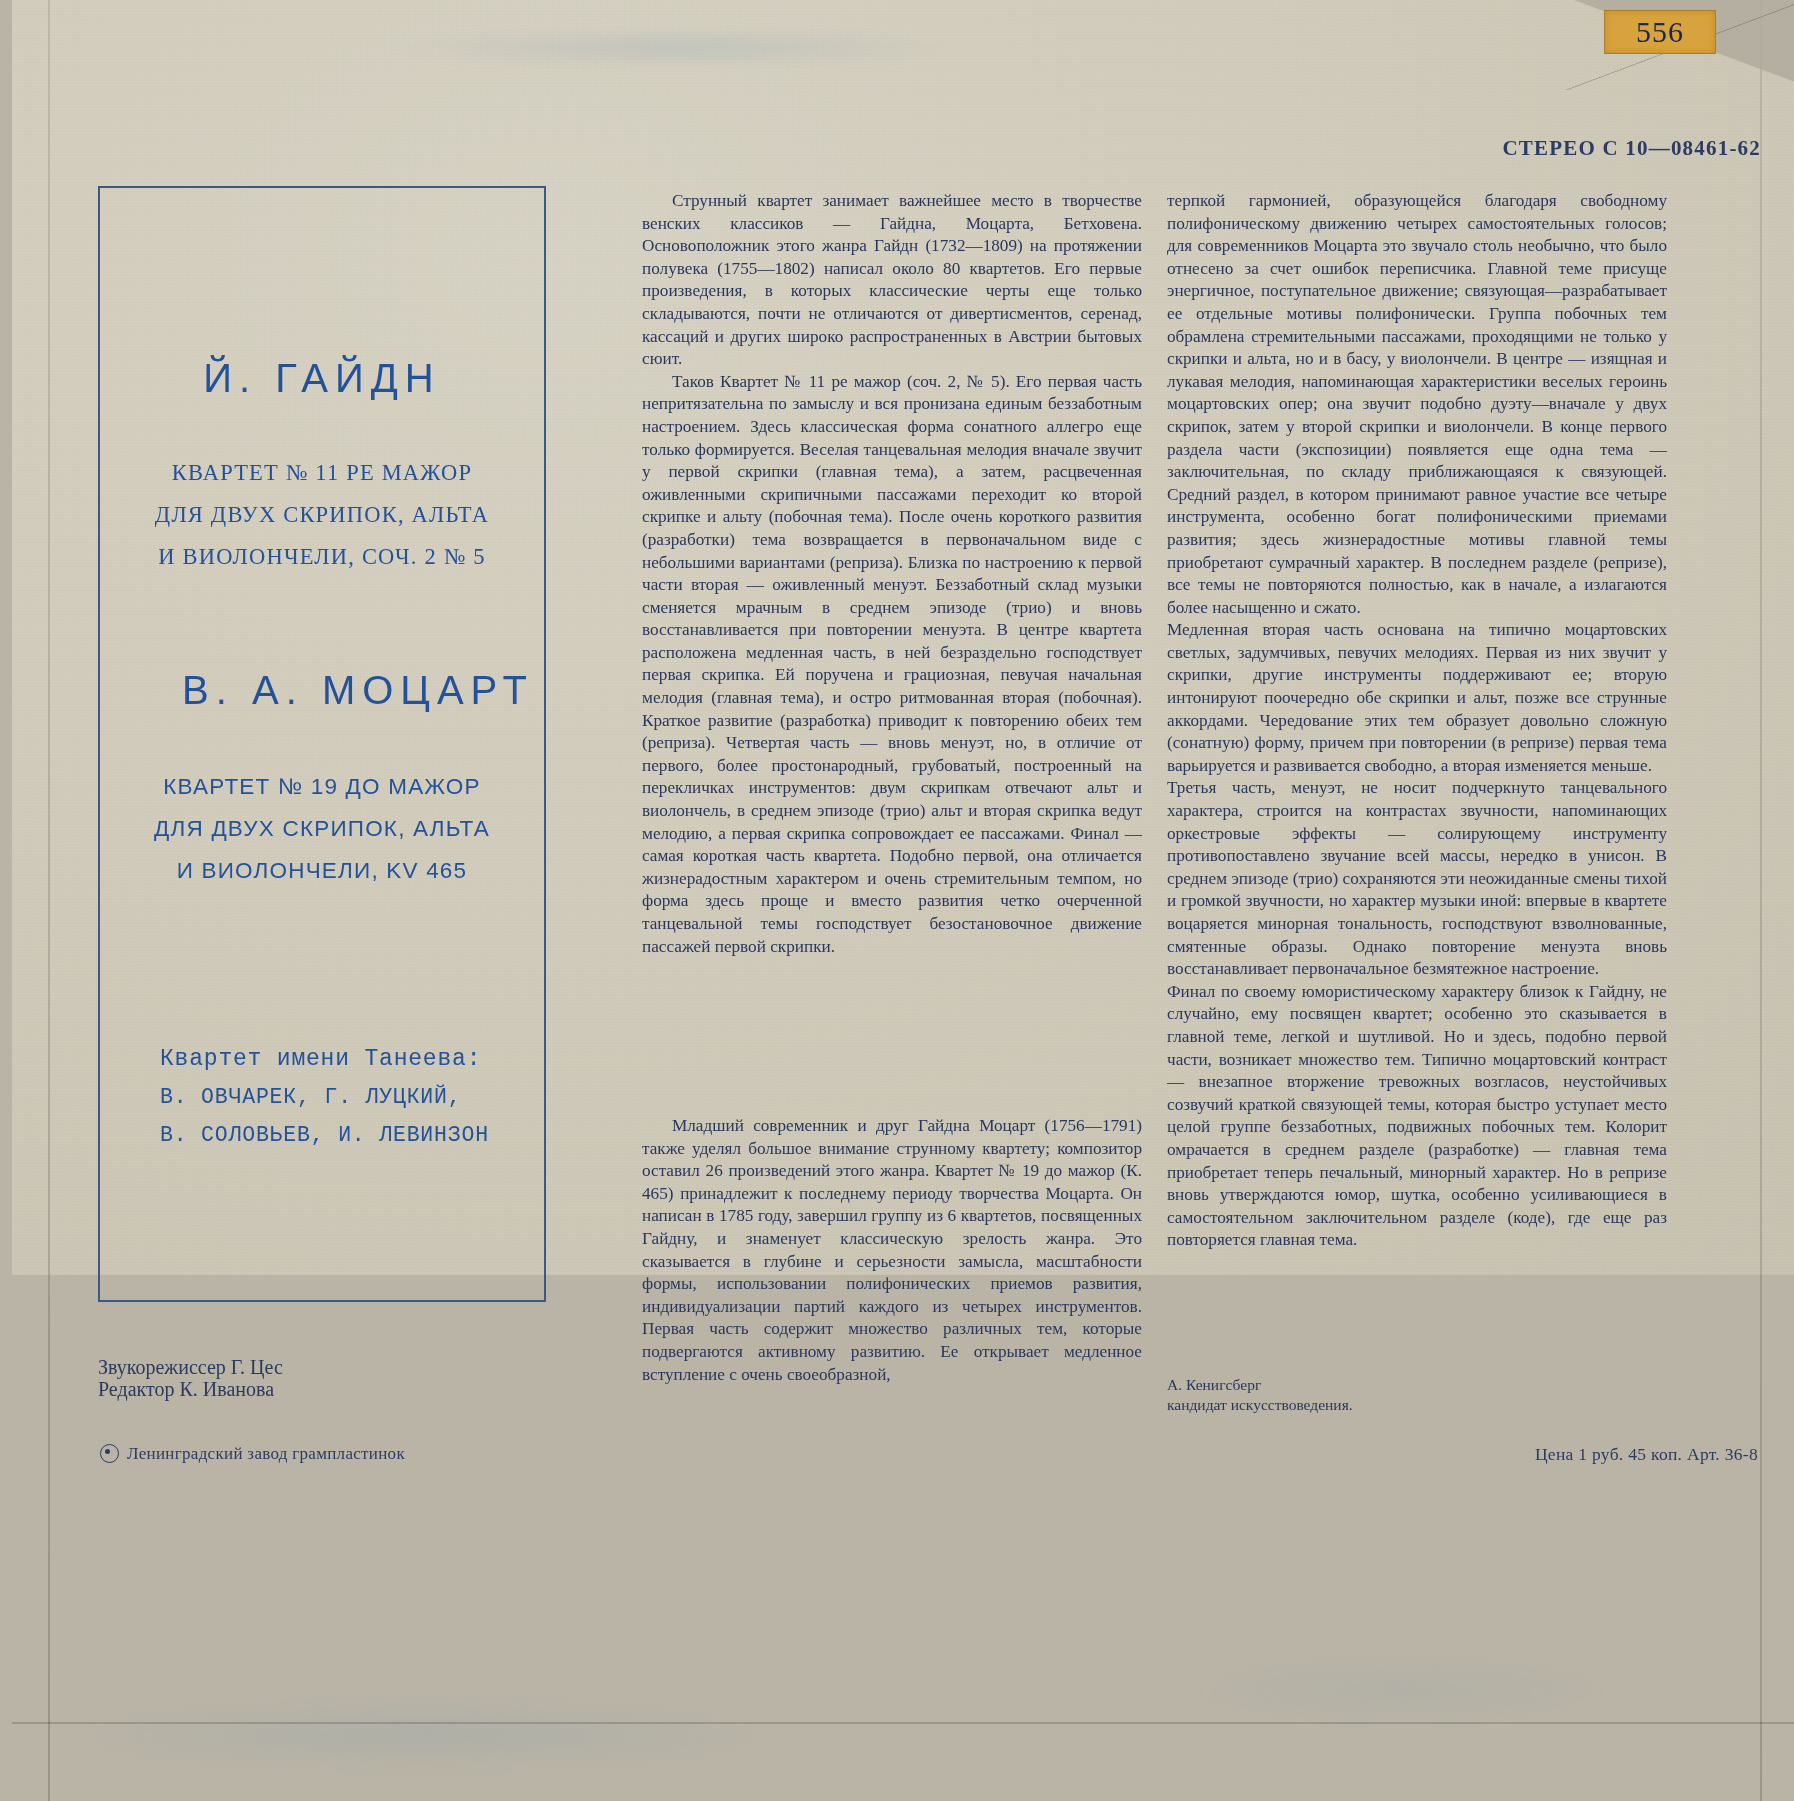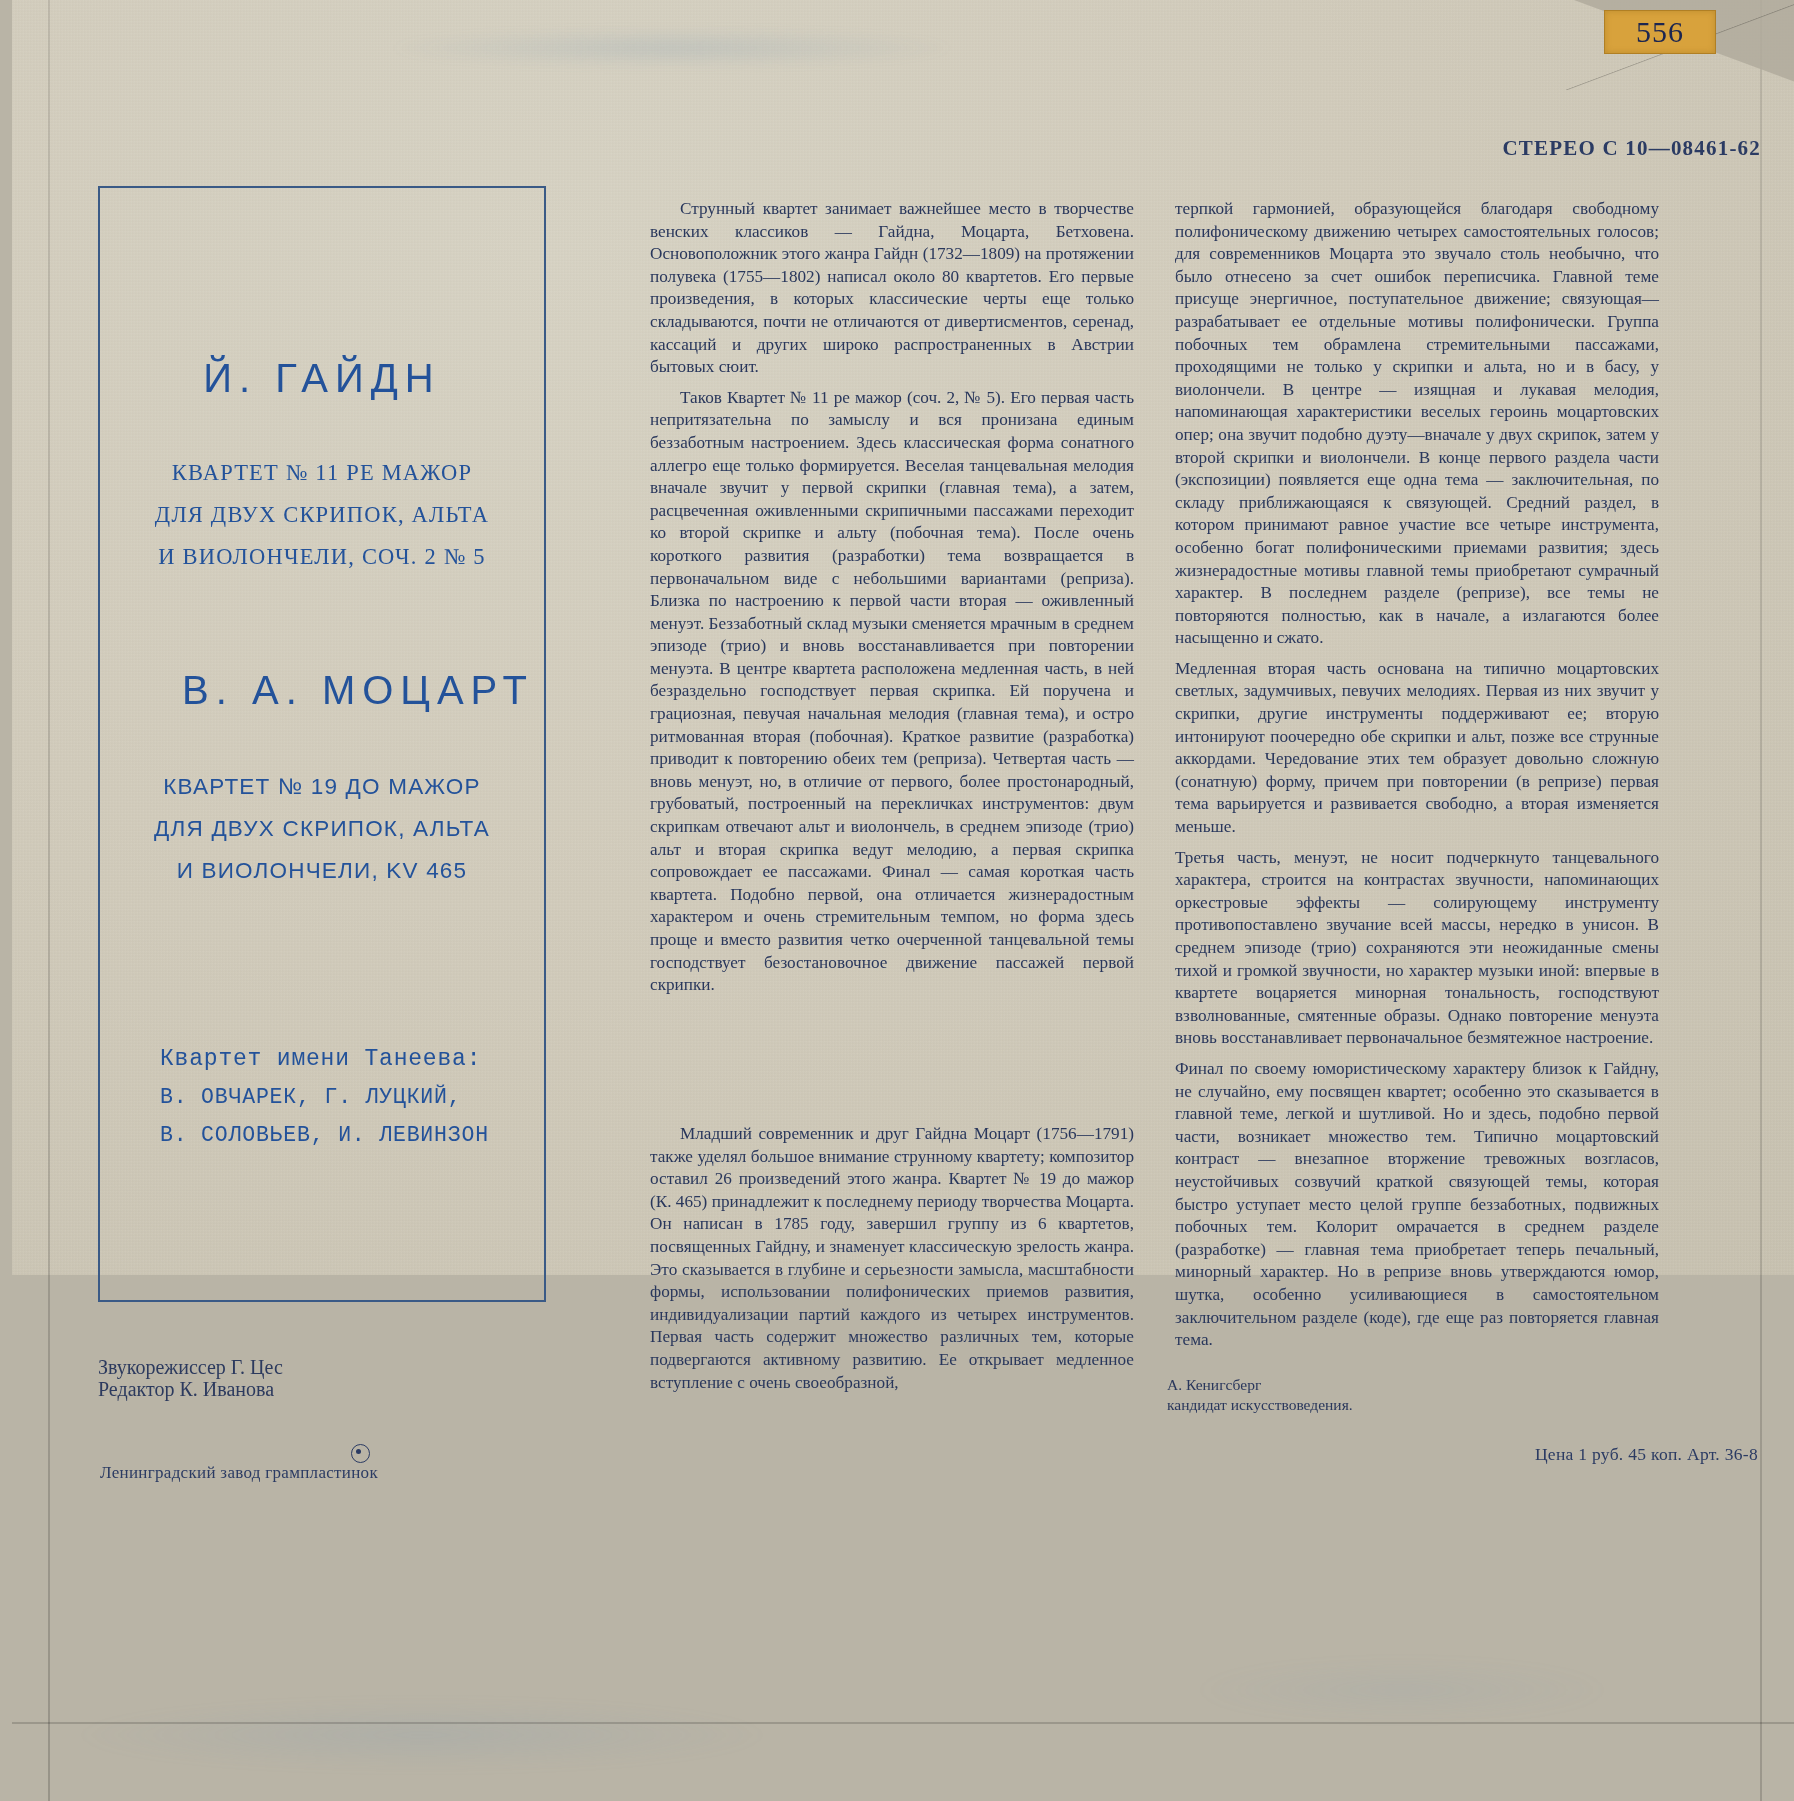--- a/index.html
+++ b/index.html
@@ -170,26 +170,25 @@
     font-size: 20px;
     line-height: 22px;
     color: #2c3a5e;
     margin-top: 40px;
   }
 
   
   .factory {
     position: absolute;
     left: 88px; top: 1444px;
-    display: flex; align-items: flex-end;
+    display: flex; align-items: flex-start;
     font-family: "Liberation Serif", serif;
     font-size: 17px;
     color: #2b3b63;
     letter-spacing: 0.3px;
-    flex-direction: column;
   }
   .factory .cmark {
     display: inline-block;
     width: 17px; height: 17px;
     border: 1.5px solid #2b3b63;
     border-radius: 50%;
     margin-right: 8px;
     position: relative;
   }
   .factory .cmark::after {
@@ -216,21 +215,21 @@
     font-family: "Liberation Serif", serif;
     color: #29375c;
     font-size: 17.2px;
     line-height: 22.6px;
     text-align: justify;
     text-justify: inter-word;
     -webkit-hyphens: auto;
     hyphens: auto;
   }
   .col p {
-    margin: 8px;
+    margin: 0;
     text-indent: 30px;
   }
   .col p + p { margin-top: 0; }
   .col-mid {
     left: 630px; top: 190px; width: 500px;
   }
   .col-mid2 {
     left: 630px; top: 1115px; width: 500px;
   }
   .col-right {

